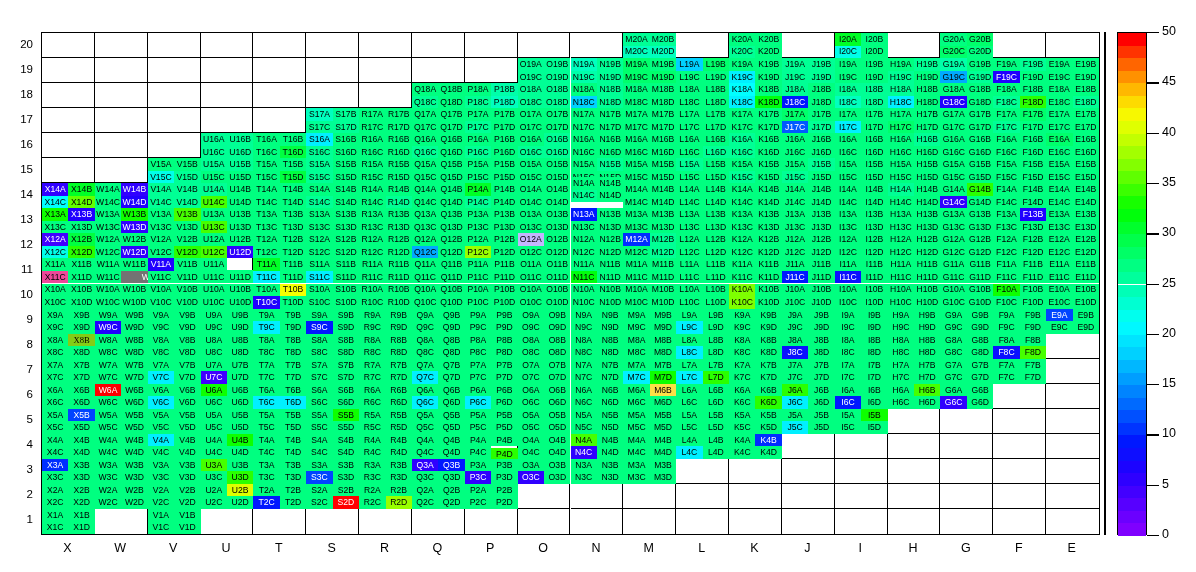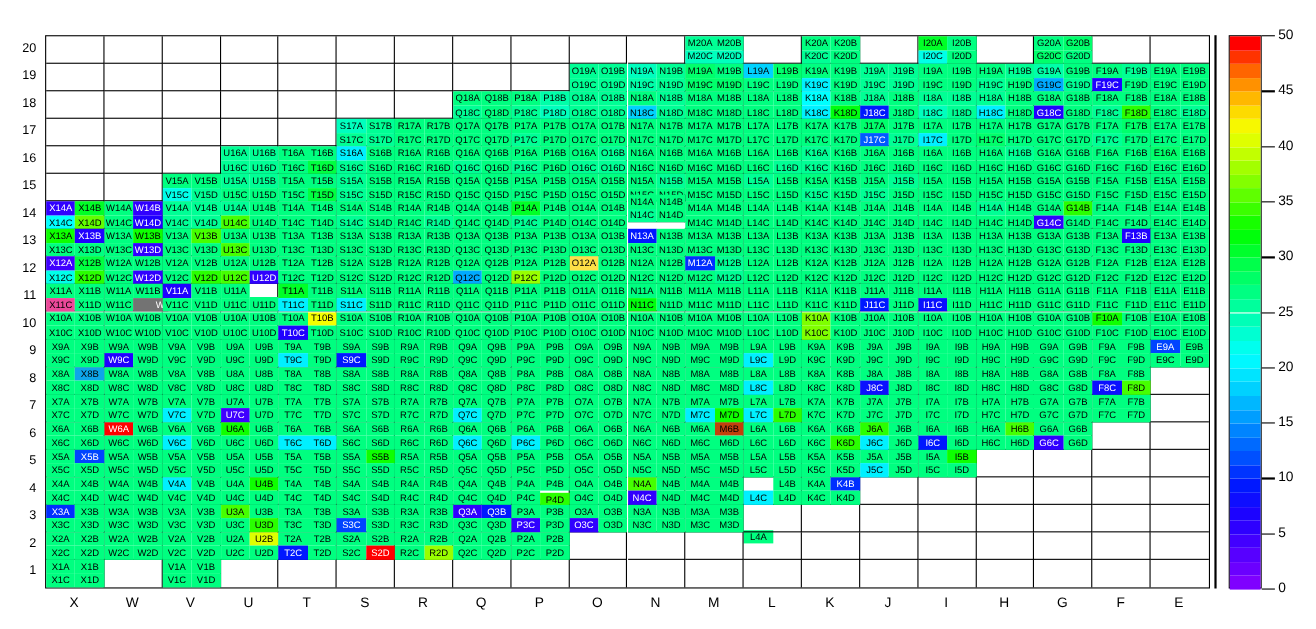--- a/index.html
+++ b/index.html
@@ -840,21 +840,21 @@
           <div class="sub" style="left: 0px; top: 12.525px; width: 26.425px; height: 12.525px; background: rgb(0, 170, 255); color: rgb(0, 0, 0);">Q12C</div>
           <div class="sub" style="left: 26.425px; top: 12.525px; width: 26.425px; height: 12.525px; background: rgb(0, 255, 128); color: rgb(0, 0, 0);">Q12D</div>
         </div>
         <div class="cell" style="left: 422.8px; top: 200.4px; width: 52.85px; height: 25.05px;">
           <div class="sub" style="left: 0px; top: 0px; width: 26.425px; height: 12.525px; background: rgb(0, 255, 128); color: rgb(0, 0, 0);">P12A</div>
           <div class="sub" style="left: 26.425px; top: 0px; width: 26.425px; height: 12.525px; background: rgb(0, 255, 128); color: rgb(0, 0, 0);">P12B</div>
           <div class="sub" style="left: 0px; top: 12.525px; width: 26.425px; height: 12.525px; background: rgb(152, 255, 0); color: rgb(0, 0, 0);">P12C</div>
           <div class="sub" style="left: 26.425px; top: 12.525px; width: 26.425px; height: 12.525px; background: rgb(0, 255, 128); color: rgb(0, 0, 0);">P12D</div>
         </div>
         <div class="cell" style="left: 475.65px; top: 200.4px; width: 52.85px; height: 25.05px;">
-          <div class="sub" style="left: 0px; top: 0px; width: 26.425px; height: 12.525px; background: #fde047; color: rgb(0, 0, 0);">O12A</div>
+          <div class="sub" style="left: 0px; top: 0px; width: 26.425px; height: 12.525px; background: #c4b5fd; color: rgb(0, 0, 0);">O12A</div>
           <div class="sub" style="left: 26.425px; top: 0px; width: 26.425px; height: 12.525px; background: rgb(0, 255, 128); color: rgb(0, 0, 0);">O12B</div>
           <div class="sub" style="left: 0px; top: 12.525px; width: 26.425px; height: 12.525px; background: rgb(0, 255, 128); color: rgb(0, 0, 0);">O12C</div>
           <div class="sub" style="left: 26.425px; top: 12.525px; width: 26.425px; height: 12.525px; background: rgb(0, 255, 128); color: rgb(0, 0, 0);">O12D</div>
         </div>
         <div class="cell" style="left: 528.5px; top: 200.4px; width: 52.85px; height: 25.05px;">
           <div class="sub" style="left: 0px; top: 0px; width: 26.425px; height: 12.525px; background: rgb(0, 255, 128); color: rgb(0, 0, 0);">N12A</div>
           <div class="sub" style="left: 26.425px; top: 0px; width: 26.425px; height: 12.525px; background: rgb(0, 255, 128); color: rgb(0, 0, 0);">N12B</div>
           <div class="sub" style="left: 0px; top: 12.525px; width: 26.425px; height: 12.525px; background: rgb(0, 255, 128); color: rgb(0, 0, 0);">N12C</div>
           <div class="sub" style="left: 26.425px; top: 12.525px; width: 26.425px; height: 12.525px; background: rgb(0, 255, 128); color: rgb(0, 0, 0);">N12D</div>
         </div>
@@ -1267,21 +1267,21 @@
           <div class="sub" style="left: 26.425px; top: 12.525px; width: 26.425px; height: 12.525px; background: rgb(0, 255, 128); color: rgb(0, 0, 0);">F9D</div>
         </div>
         <div class="cell" style="left: 1004.15px; top: 275.55px; width: 52.85px; height: 25.05px; border-right: none;">
           <div class="sub" style="left: 0px; top: 0px; width: 26.425px; height: 12.525px; background: rgb(0, 68, 255); color: rgb(255, 255, 255);">E9A</div>
           <div class="sub" style="left: 26.425px; top: 0px; width: 26.425px; height: 12.525px; background: rgb(0, 255, 128); color: rgb(0, 0, 0);">E9B</div>
           <div class="sub" style="left: 0px; top: 12.525px; width: 26.425px; height: 12.525px; background: rgb(0, 255, 128); color: rgb(0, 0, 0);">E9C</div>
           <div class="sub" style="left: 26.425px; top: 12.525px; width: 26.425px; height: 12.525px; background: rgb(0, 255, 128); color: rgb(0, 0, 0);">E9D</div>
         </div>
         <div class="cell" style="left: 0px; top: 300.6px; width: 52.85px; height: 25.05px;">
           <div class="sub" style="left: 0px; top: 0px; width: 26.425px; height: 12.525px; background: rgb(0, 255, 128); color: rgb(0, 0, 0);">X8A</div>
-          <div class="sub" style="left: 26.425px; top: 0px; width: 26.425px; height: 12.525px; background: #0ea5e9; color: rgb(0, 0, 0);">X8B</div>
+          <div class="sub" style="left: 26.425px; top: 0px; width: 26.425px; height: 12.525px; background: #84cc16; color: rgb(0, 0, 0); font-family: Liberation Serif, serif;">X8B</div>
           <div class="sub" style="left: 0px; top: 12.525px; width: 26.425px; height: 12.525px; background: rgb(0, 255, 128); color: rgb(0, 0, 0);">X8C</div>
           <div class="sub" style="left: 26.425px; top: 12.525px; width: 26.425px; height: 12.525px; background: rgb(0, 255, 128); color: rgb(0, 0, 0);">X8D</div>
         </div>
         <div class="cell" style="left: 52.85px; top: 300.6px; width: 52.85px; height: 25.05px;">
           <div class="sub" style="left: 0px; top: 0px; width: 26.425px; height: 12.525px; background: rgb(0, 255, 128); color: rgb(0, 0, 0);">W8A</div>
           <div class="sub" style="left: 26.425px; top: 0px; width: 26.425px; height: 12.525px; background: rgb(0, 255, 128); color: rgb(0, 0, 0);">W8B</div>
           <div class="sub" style="left: 0px; top: 12.525px; width: 26.425px; height: 12.525px; background: rgb(0, 255, 128); color: rgb(0, 0, 0);">W8C</div>
           <div class="sub" style="left: 26.425px; top: 12.525px; width: 26.425px; height: 12.525px; background: rgb(0, 255, 128); color: rgb(0, 0, 0);">W8D</div>
         </div>
         <div class="cell" style="left: 105.7px; top: 300.6px; width: 52.85px; height: 25.05px;">
@@ -1563,21 +1563,21 @@
           <div class="sub" style="left: 26.425px; top: 12.525px; width: 26.425px; height: 12.525px; background: rgb(0, 255, 128); color: rgb(0, 0, 0);">O6D</div>
         </div>
         <div class="cell" style="left: 528.5px; top: 350.7px; width: 52.85px; height: 25.05px;">
           <div class="sub" style="left: 0px; top: 0px; width: 26.425px; height: 12.525px; background: rgb(0, 255, 128); color: rgb(0, 0, 0);">N6A</div>
           <div class="sub" style="left: 26.425px; top: 0px; width: 26.425px; height: 12.525px; background: rgb(0, 255, 128); color: rgb(0, 0, 0);">N6B</div>
           <div class="sub" style="left: 0px; top: 12.525px; width: 26.425px; height: 12.525px; background: rgb(0, 255, 128); color: rgb(0, 0, 0);">N6C</div>
           <div class="sub" style="left: 26.425px; top: 12.525px; width: 26.425px; height: 12.525px; background: rgb(0, 255, 128); color: rgb(0, 0, 0);">N6D</div>
         </div>
         <div class="cell" style="left: 581.35px; top: 350.7px; width: 52.85px; height: 25.05px;">
           <div class="sub" style="left: 0px; top: 0px; width: 26.425px; height: 12.525px; background: rgb(0, 255, 128); color: rgb(0, 0, 0);">M6A</div>
-          <div class="sub" style="left: 26.425px; top: 0px; width: 26.425px; height: 12.525px; background: #c2410c; color: rgb(0, 0, 0);">M6B</div>
+          <div class="sub" style="left: 26.425px; top: 0px; width: 26.425px; height: 12.525px; background: #fde047; color: rgb(0, 0, 0);">M6B</div>
           <div class="sub" style="left: 0px; top: 12.525px; width: 26.425px; height: 12.525px; background: rgb(0, 255, 128); color: rgb(0, 0, 0);">M6C</div>
           <div class="sub" style="left: 26.425px; top: 12.525px; width: 26.425px; height: 12.525px; background: rgb(0, 255, 128); color: rgb(0, 0, 0);">M6D</div>
         </div>
         <div class="cell" style="left: 634.2px; top: 350.7px; width: 52.85px; height: 25.05px;">
           <div class="sub" style="left: 0px; top: 0px; width: 26.425px; height: 12.525px; background: rgb(0, 255, 128); color: rgb(0, 0, 0);">L6A</div>
           <div class="sub" style="left: 26.425px; top: 0px; width: 26.425px; height: 12.525px; background: rgb(0, 255, 128); color: rgb(0, 0, 0);">L6B</div>
           <div class="sub" style="left: 0px; top: 12.525px; width: 26.425px; height: 12.525px; background: rgb(0, 255, 128); color: rgb(0, 0, 0);">L6C</div>
           <div class="sub" style="left: 26.425px; top: 12.525px; width: 26.425px; height: 12.525px; background: rgb(0, 255, 128); color: rgb(0, 0, 0);">L6D</div>
         </div>
         <div class="cell" style="left: 687.05px; top: 350.7px; width: 52.85px; height: 25.05px;">
@@ -1778,21 +1778,21 @@
           <div class="sub" style="left: 0px; top: 12.525px; width: 26.425px; height: 12.525px; background: rgb(48, 0, 255); color: rgb(255, 255, 255);">N4C</div>
           <div class="sub" style="left: 26.425px; top: 12.525px; width: 26.425px; height: 12.525px; background: rgb(0, 255, 128); color: rgb(0, 0, 0);">N4D</div>
         </div>
         <div class="cell" style="left: 581.35px; top: 400.8px; width: 52.85px; height: 25.05px;">
           <div class="sub" style="left: 0px; top: 0px; width: 26.425px; height: 12.525px; background: rgb(0, 255, 128); color: rgb(0, 0, 0);">M4A</div>
           <div class="sub" style="left: 26.425px; top: 0px; width: 26.425px; height: 12.525px; background: rgb(0, 255, 128); color: rgb(0, 0, 0);">M4B</div>
           <div class="sub" style="left: 0px; top: 12.525px; width: 26.425px; height: 12.525px; background: rgb(0, 255, 128); color: rgb(0, 0, 0);">M4C</div>
           <div class="sub" style="left: 26.425px; top: 12.525px; width: 26.425px; height: 12.525px; background: rgb(0, 255, 128); color: rgb(0, 0, 0);">M4D</div>
         </div>
         <div class="cell" style="left: 634.2px; top: 400.8px; width: 52.85px; height: 25.05px;">
-          <div class="sub" style="left: 0px; top: 0px; width: 26.425px; height: 12.525px; background: rgb(0, 255, 128); color: rgb(0, 0, 0); margin-top: 48px;">L4A</div>
+          <div class="sub" style="left: 0px; top: 0px; width: 26.425px; height: 12.525px; background: rgb(0, 255, 128); color: rgb(0, 0, 0);">L4A</div>
           <div class="sub" style="left: 26.425px; top: 0px; width: 26.425px; height: 12.525px; background: rgb(0, 255, 128); color: rgb(0, 0, 0);">L4B</div>
           <div class="sub" style="left: 0px; top: 12.525px; width: 26.425px; height: 12.525px; background: rgb(0, 240, 255); color: rgb(0, 0, 0);">L4C</div>
           <div class="sub" style="left: 26.425px; top: 12.525px; width: 26.425px; height: 12.525px; background: rgb(0, 255, 128); color: rgb(0, 0, 0);">L4D</div>
         </div>
         <div class="cell" style="left: 687.05px; top: 400.8px; width: 52.85px; height: 25.05px;">
           <div class="sub" style="left: 0px; top: 0px; width: 26.425px; height: 12.525px; background: rgb(0, 255, 128); color: rgb(0, 0, 0);">K4A</div>
           <div class="sub" style="left: 26.425px; top: 0px; width: 26.425px; height: 12.525px; background: rgb(0, 46, 255); color: rgb(255, 255, 255);">K4B</div>
           <div class="sub" style="left: 0px; top: 12.525px; width: 26.425px; height: 12.525px; background: rgb(0, 255, 128); color: rgb(0, 0, 0);">K4C</div>
           <div class="sub" style="left: 26.425px; top: 12.525px; width: 26.425px; height: 12.525px; background: rgb(0, 255, 128); color: rgb(0, 0, 0);">K4D</div>
         </div>

